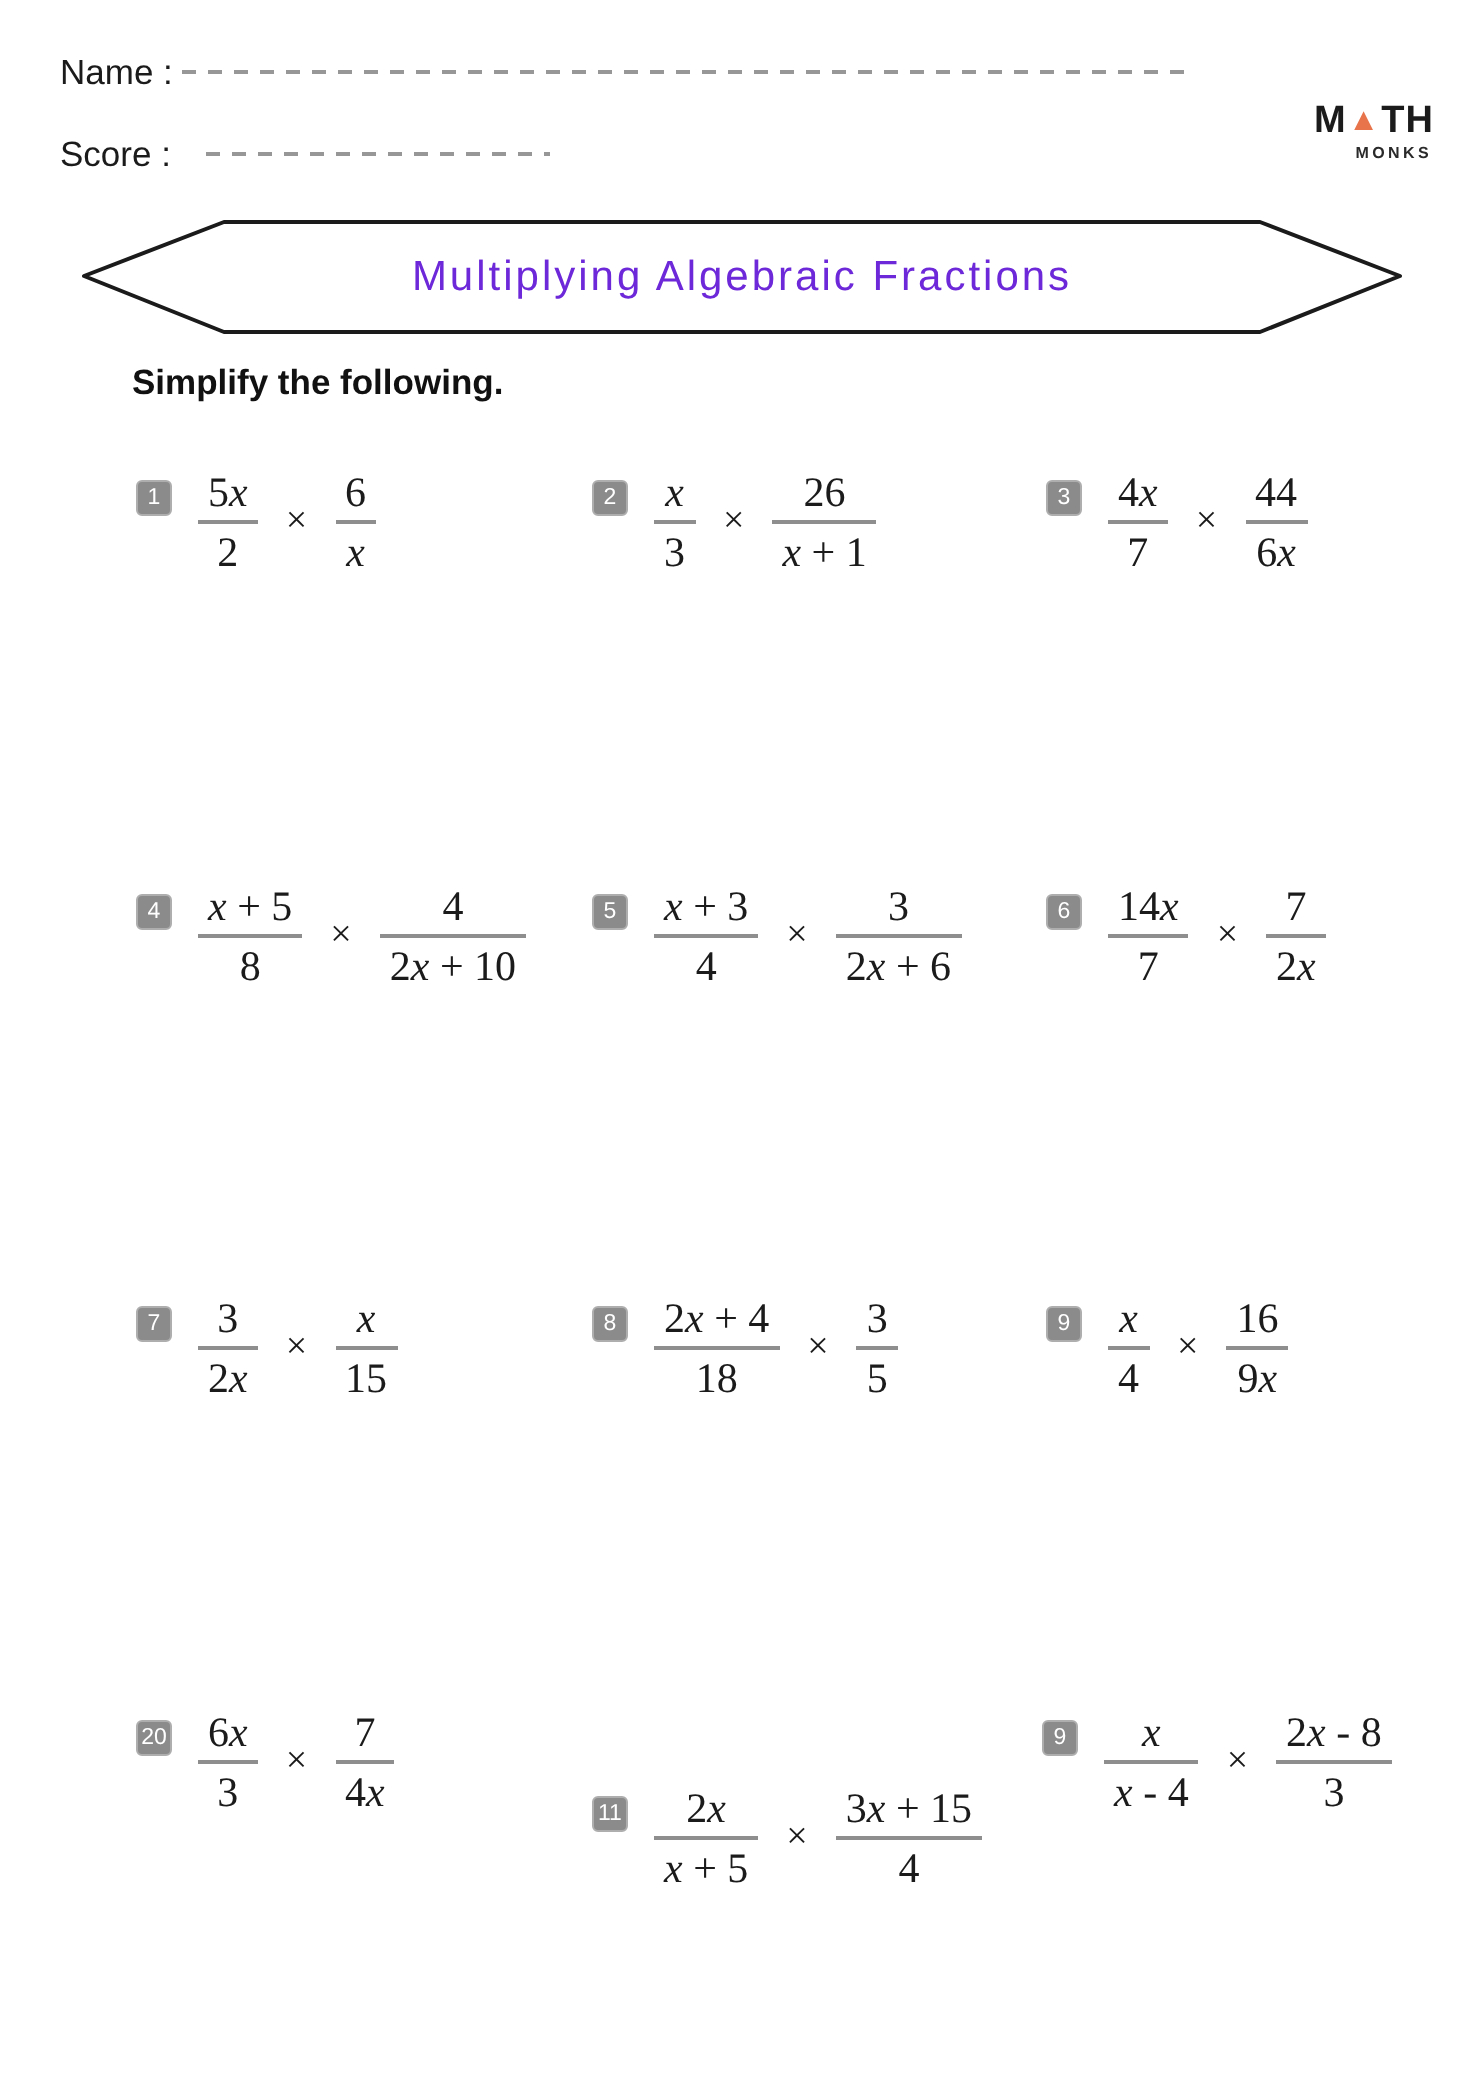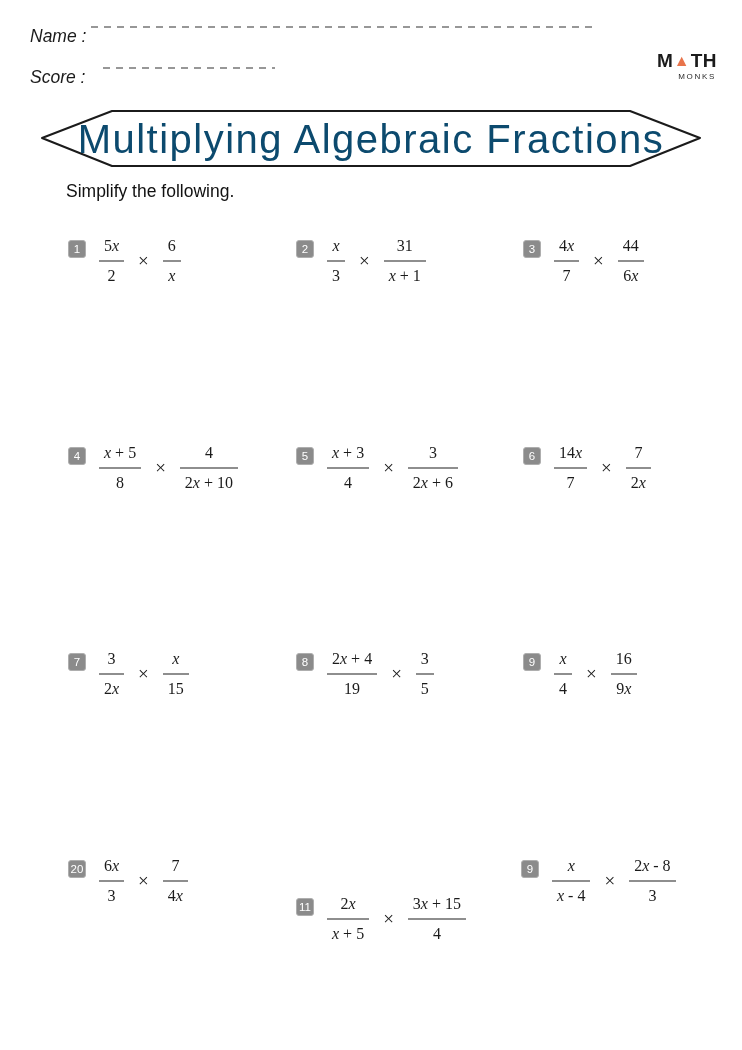--- a/index.html
+++ b/index.html
@@ -10,23 +10,22 @@
     color: #1b1b1b;
     position: relative;
     overflow: hidden;
   }
   .page { position: absolute; inset: 0; }
 
   
   .field {
     position: absolute;
     display: flex;
-    align-items: flex-start;
+    align-items: center;
     gap: 5px;
-    font-style: italic;
   }
   .field .label {
     font-size: 17.5px;
     line-height: 21px;
     color: #1b1b1b;
     white-space: nowrap;
   }
   .dash-line {
     height: 2px;
     margin-bottom: 2px;
@@ -43,40 +42,40 @@
     display: flex; align-items: center; justify-content: flex-end;
     font-weight: bold; font-size: 19px; letter-spacing: 0.5px; color: #1b1b1b;
   }
   .logo-triangle {
     color: #E8744B;
     font-size: 16px;
     line-height: 1;
     margin: 0 0.5px 1px 0.5px;
   }
   .logo-sub {
-    font-size: 8px; font-weight: normal; letter-spacing: 1.7px;
+    font-size: 8px; font-weight: bold; letter-spacing: 1.7px;
     color: #2a2a2a; margin-top: 0px; padding-right: 1px;
   }
 
   
   .banner { position: absolute; left: 0; top: 107px; width: 742px; height: 64px; }
   .banner svg { position: absolute; inset: 0; }
   .banner-title {
     position: relative;
     width: 100%; height: 100%;
     display: flex; align-items: center; justify-content: center;
-    font-size: 40px; letter-spacing: 1.5px;
-    color: #0c4a6e;
+    font-size: 21px; letter-spacing: 1.5px;
+    color: #6d28d9;
     white-space: nowrap;
   }
 
   
   .instruction {
     position: absolute; left: 66px; top: 181px;
-    font-size: 17.5px; color: #111;
+    font-size: 17.5px; color: #111; font-weight: bold;
   }
 
   
   .problem {
     position: absolute;
     display: flex;
     align-items: center;
     gap: 13px;
   }
   .badge {
@@ -91,21 +90,21 @@
     font-size: 11.5px;
     line-height: 16px;
     text-align: center;
     padding: 0 1px;
   }
   .frac {
     display: inline-flex;
     flex-direction: column;
     align-items: center;
     font-family: "Liberation Serif", serif;
-    font-size: 16px;
+    font-size: 21px;
     color: #1b1b1b;
     white-space: nowrap;
   }
   .frac .num, .frac .den { padding: 0 5px; line-height: 24px; }
   .frac .bar { align-self: stretch; height: 2px; background: #8e8e8e; margin: 2px 0; }
   .times {
     font-family: "Liberation Serif", serif;
     font-size: 19px;
     color: #1b1b1b;
     margin: 0 1px;
@@ -160,21 +159,21 @@
 
   <div class="problem" style="left:296px;top:234px">
     <span class="badge">2</span>
     <span class="frac">
       <span class="num"><i>x</i></span>
       <span class="bar"></span>
       <span class="den">3</span>
     </span>
     <span class="times">×</span>
     <span class="frac">
-      <span class="num">31</span>
+      <span class="num">26</span>
       <span class="bar"></span>
       <span class="den"><i>x</i> + 1</span>
     </span>
   </div>
 
   <div class="problem" style="left:523px;top:234px">
     <span class="badge">3</span>
     <span class="frac">
       <span class="num">4<i>x</i></span>
       <span class="bar"></span>
@@ -246,21 +245,21 @@
       <span class="bar"></span>
       <span class="den">15</span>
     </span>
   </div>
 
   <div class="problem" style="left:296px;top:647px">
     <span class="badge">8</span>
     <span class="frac">
       <span class="num">2<i>x</i> + 4</span>
       <span class="bar"></span>
-      <span class="den">19</span>
+      <span class="den">18</span>
     </span>
     <span class="times">×</span>
     <span class="frac">
       <span class="num">3</span>
       <span class="bar"></span>
       <span class="den">5</span>
     </span>
   </div>
 
   <div class="problem" style="left:523px;top:647px">

